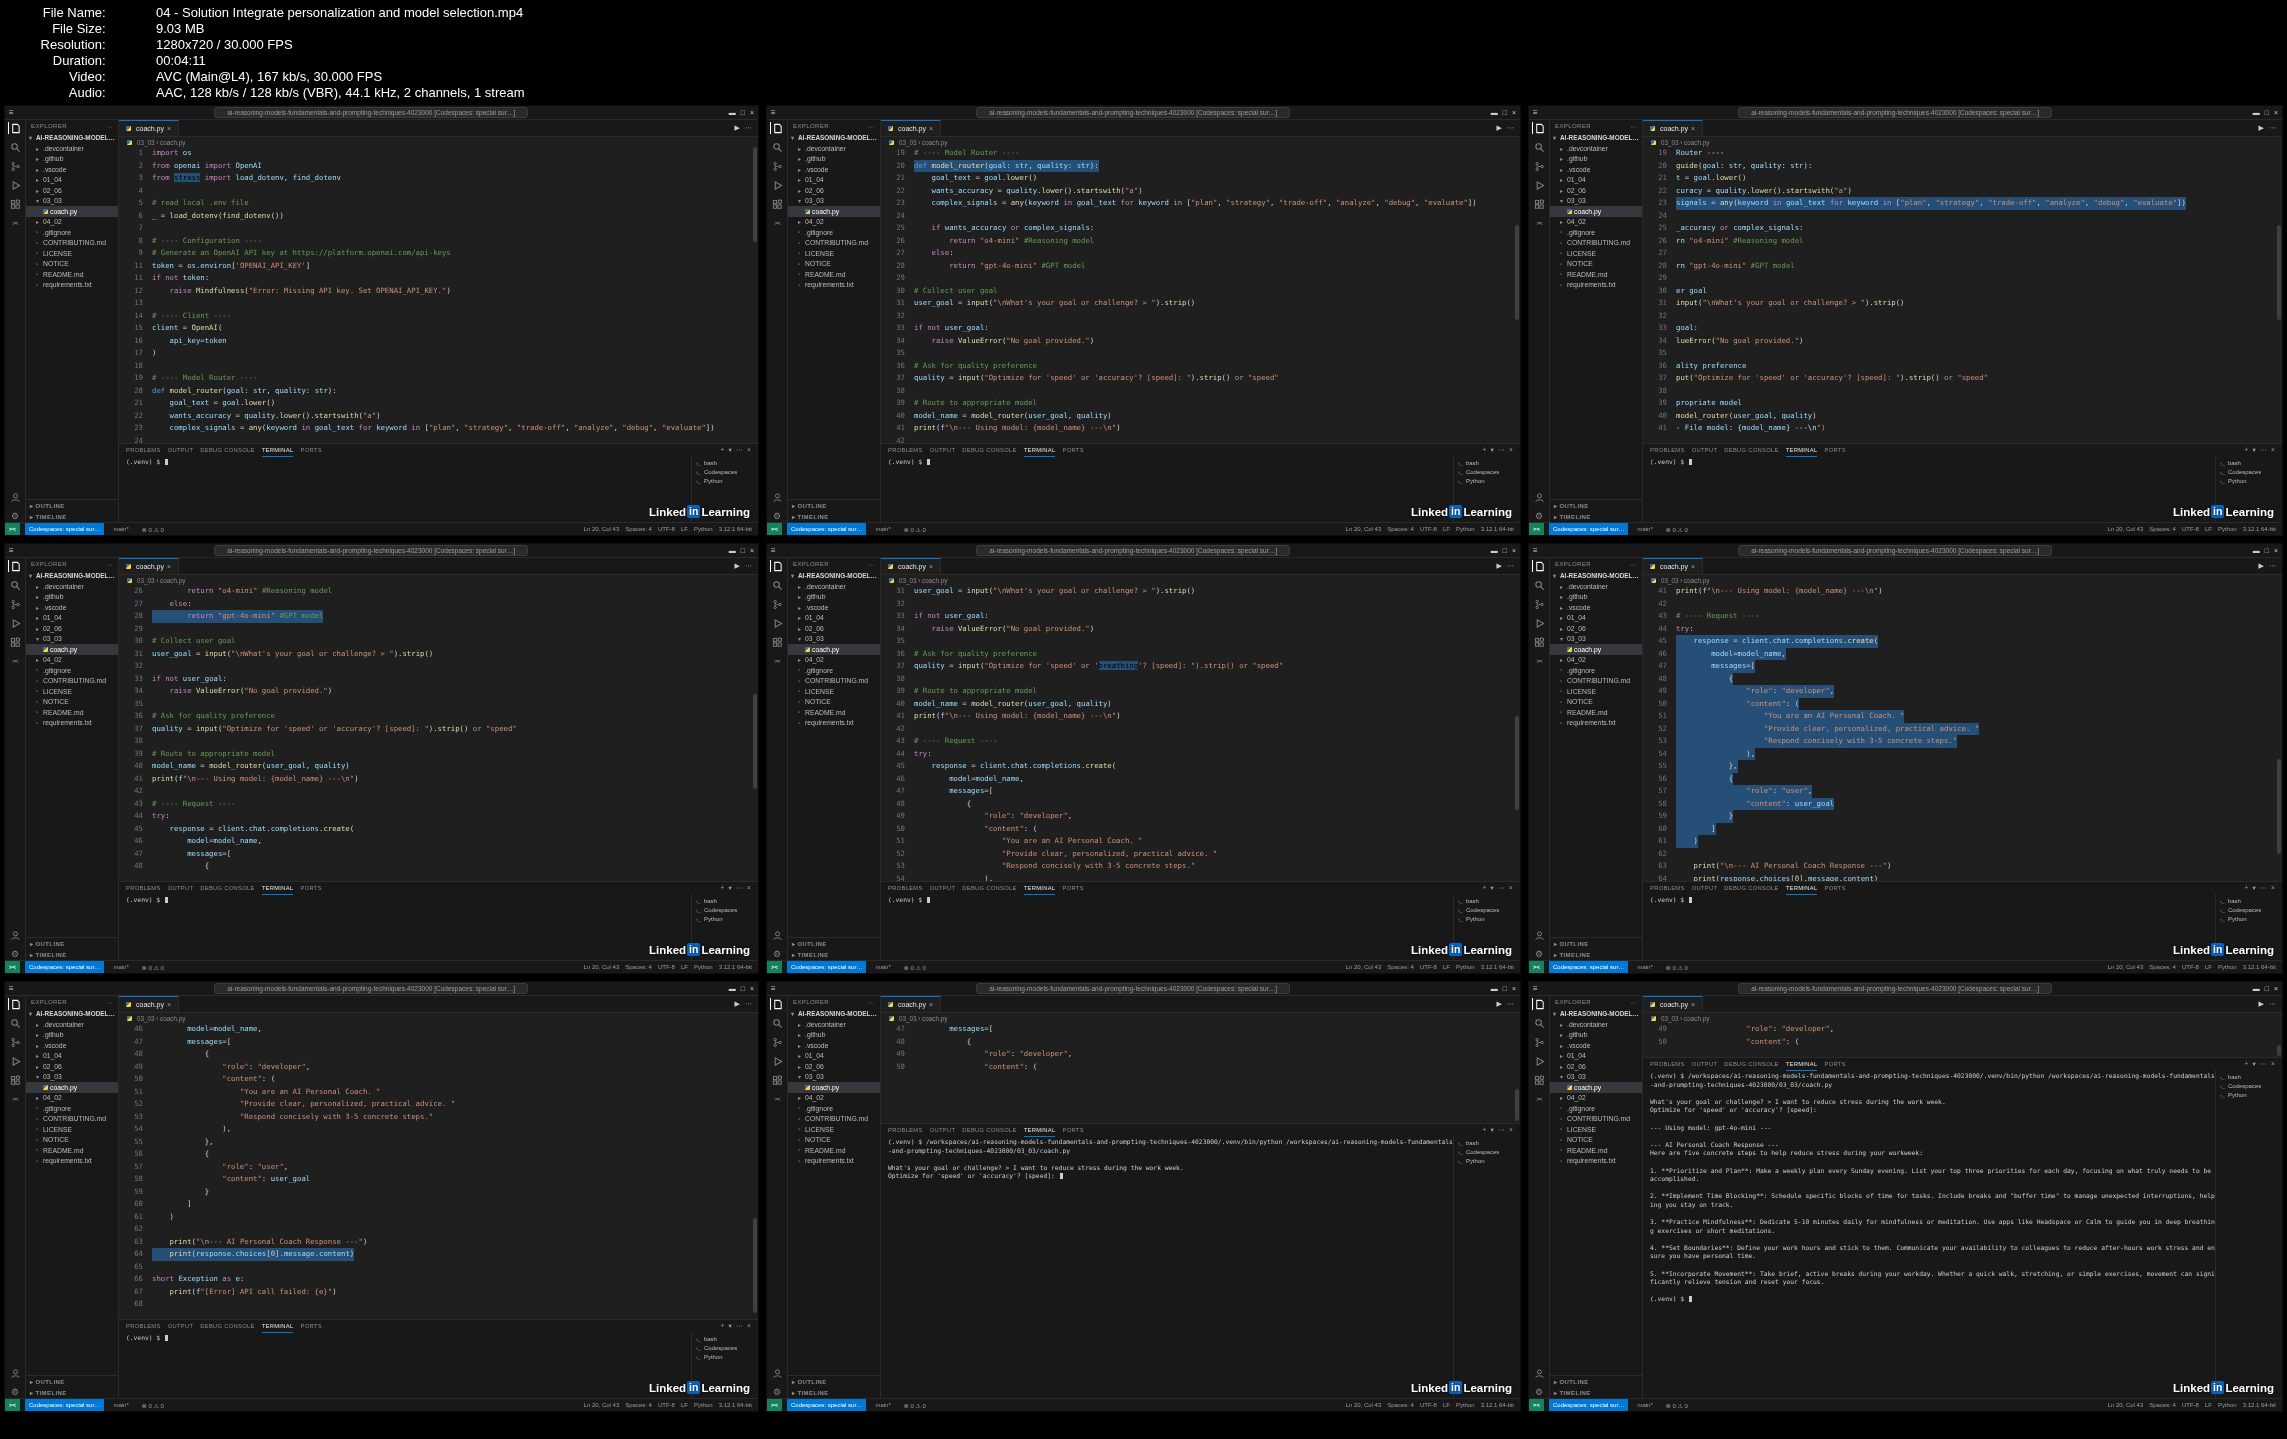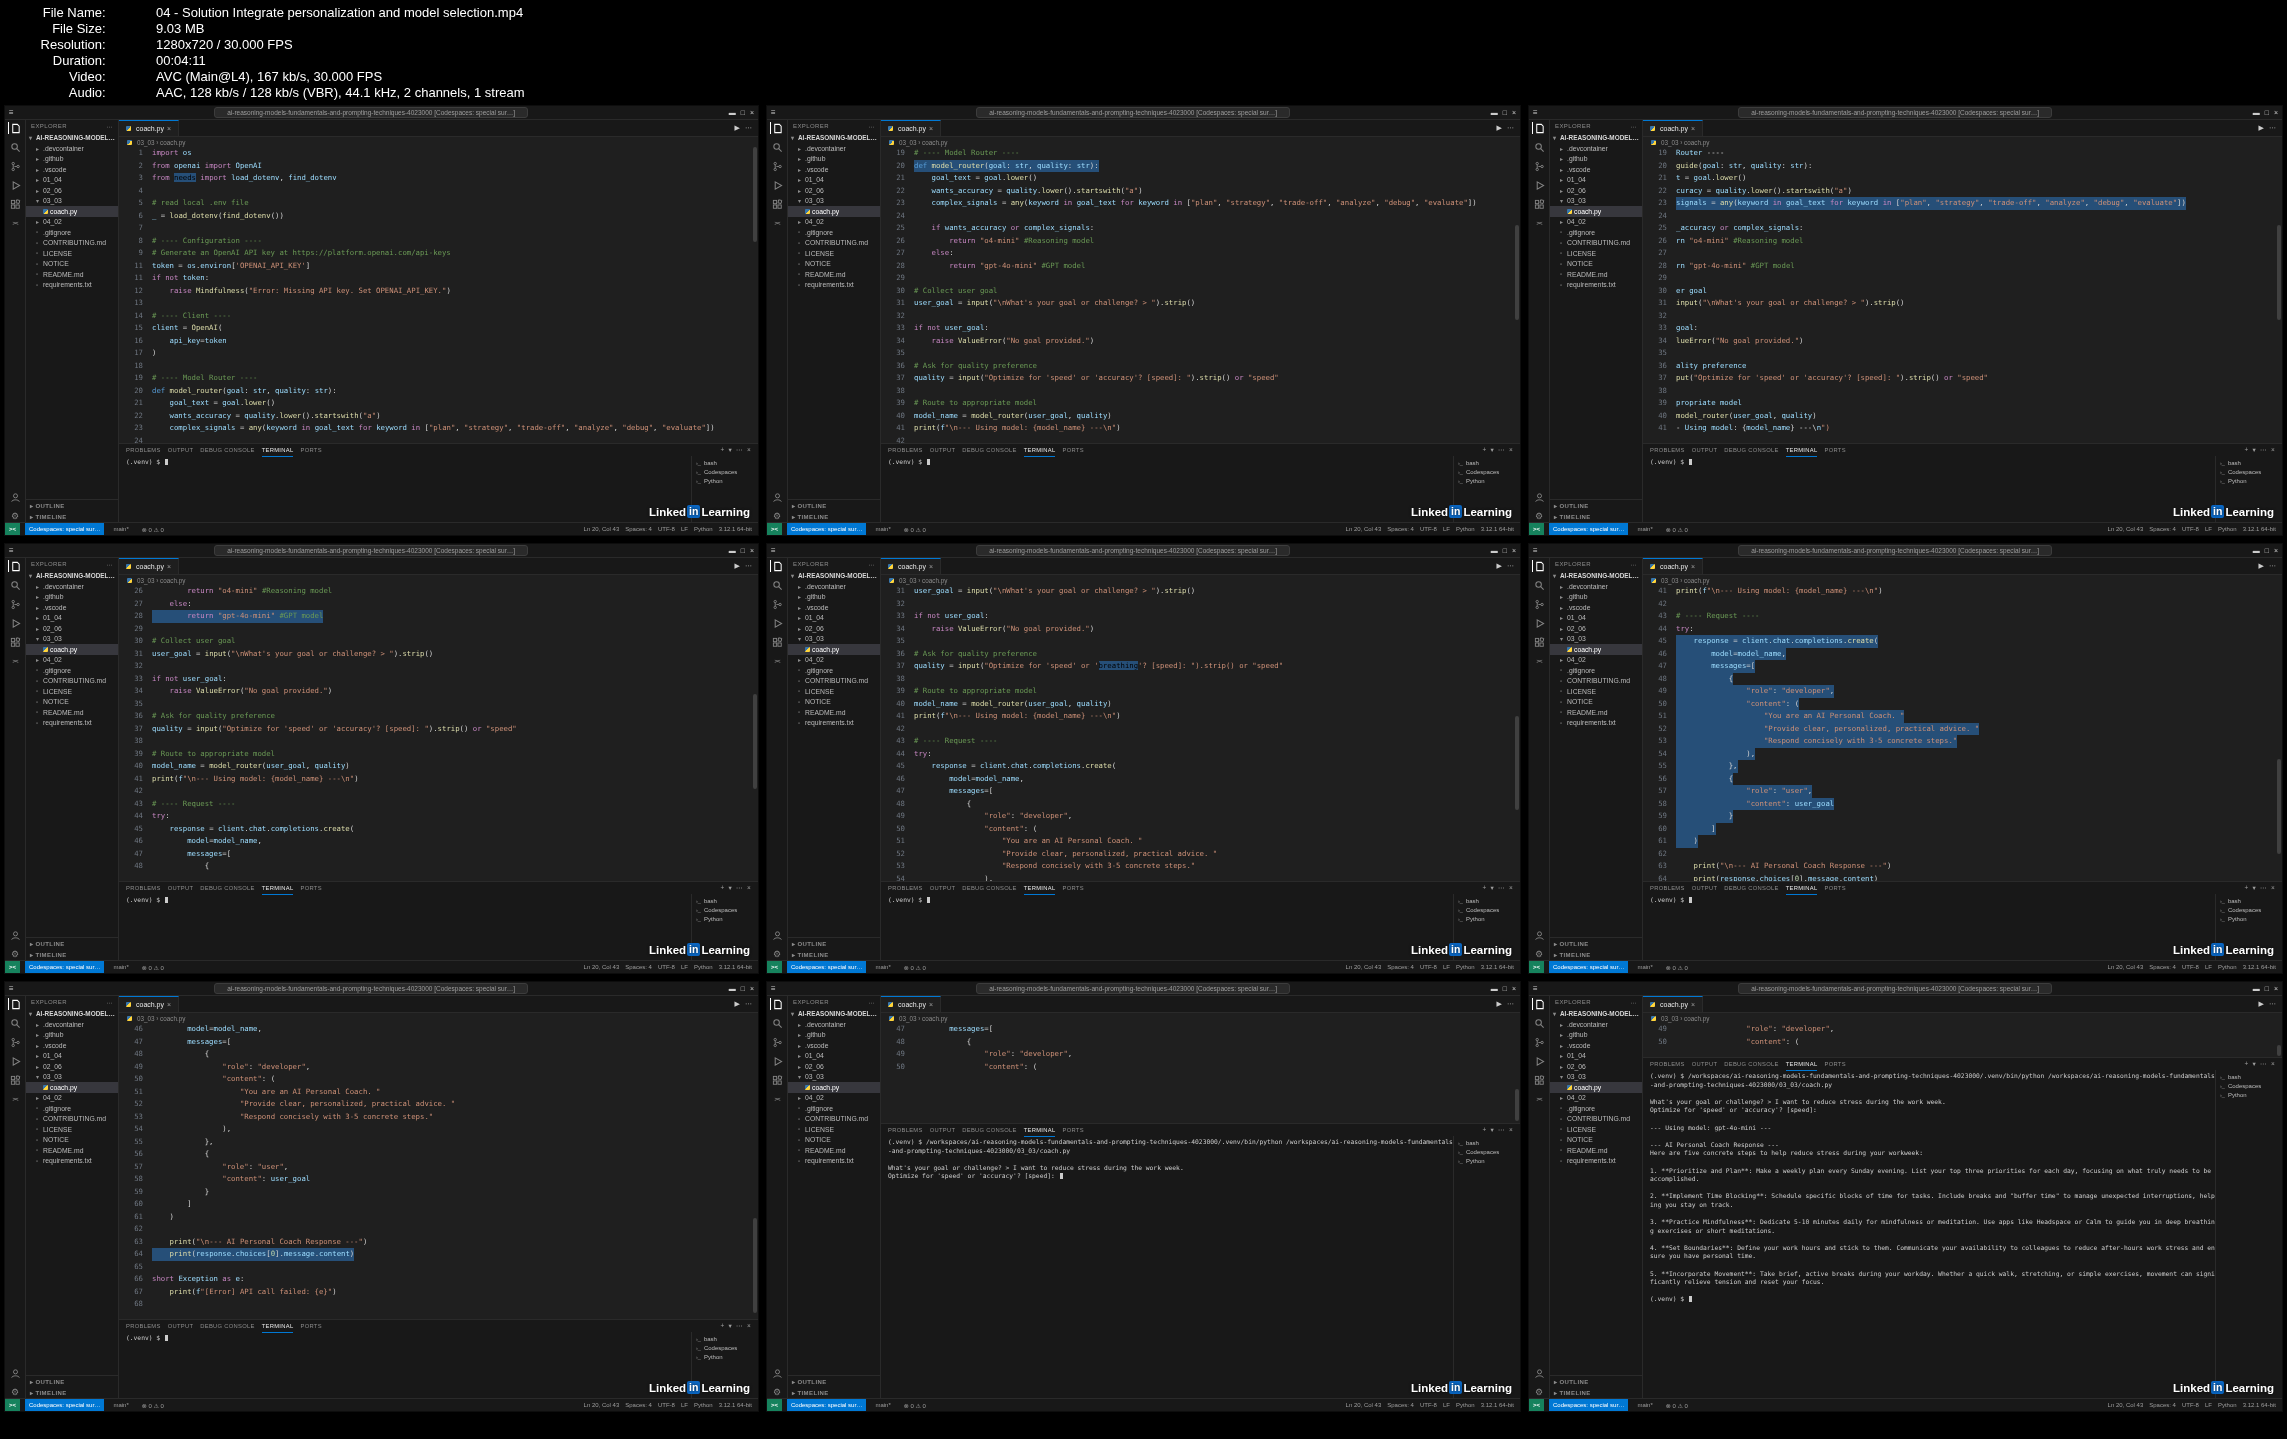--- a/index.html
+++ b/index.html
@@ -278,21 +278,21 @@
           </span>
         </div>
         <div class="breadcrumb">
           <span class="pybadge"></span>
           <span>03_03 › coach.py</span>
         </div>
         <div class="code">
           <div class="codelines">
               <div class="codeline"><span class="ln">1</span><span class="ct"><span class="tk-k">import</span><span class="tk-p"> </span><span class="tk-v">os</span></span></div>
               <div class="codeline"><span class="ln">2</span><span class="ct"><span class="tk-k">from</span><span class="tk-p"> </span><span class="tk-v">openai</span><span class="tk-p"> </span><span class="tk-k">import</span><span class="tk-p"> </span><span class="tk-v">OpenAI</span></span></div>
-              <div class="codeline"><span class="ln">3</span><span class="ct"><span class="tk-k">from</span><span class="tk-p"> </span><span class="wsel">needs</span><span class="tk-p"> </span><span class="tk-k">import</span><span class="tk-p"> </span><span class="tk-v">load_dotenv</span><span class="tk-p">, </span><span class="tk-v">find_dotenv</span></span></div>
+              <div class="codeline"><span class="ln">3</span><span class="ct"><span class="tk-k">from</span><span class="tk-p"> </span><span class="wsel">stress</span><span class="tk-p"> </span><span class="tk-k">import</span><span class="tk-p"> </span><span class="tk-v">load_dotenv</span><span class="tk-p">, </span><span class="tk-v">find_dotenv</span></span></div>
               <div class="codeline"><span class="ln">4</span><span class="ct"></span></div>
               <div class="codeline"><span class="ln">5</span><span class="ct"><span class="tk-c"># read local .env file</span></span></div>
               <div class="codeline"><span class="ln">6</span><span class="ct"><span class="tk-v">_</span><span class="tk-p"> = </span><span class="tk-f">load_dotenv</span><span class="tk-p">(</span><span class="tk-f">find_dotenv</span><span class="tk-p">())</span></span></div>
               <div class="codeline"><span class="ln">7</span><span class="ct"></span></div>
               <div class="codeline"><span class="ln">8</span><span class="ct"><span class="tk-c"># ---- Configuration ----</span></span></div>
               <div class="codeline"><span class="ln">9</span><span class="ct"><span class="tk-c"># Generate an OpenAI API key at https://platform.openai.com/api-keys</span></span></div>
               <div class="codeline"><span class="ln">11</span><span class="ct"><span class="tk-v">token</span><span class="tk-p"> = </span><span class="tk-v">os</span><span class="tk-p">.</span><span class="tk-v">environ</span><span class="tk-p">[</span><span class="tk-s">'OPENAI_API_KEY'</span><span class="tk-p">]</span></span></div>
               <div class="codeline"><span class="ln">11</span><span class="ct"><span class="tk-k">if</span><span class="tk-p"> </span><span class="tk-k">not</span><span class="tk-p"> </span><span class="tk-v">token</span><span class="tk-p">:</span></span></div>
               <div class="codeline"><span class="ln">12</span><span class="ct"><span class="tk-p">    </span><span class="tk-k">raise</span><span class="tk-p"> </span><span class="tk-f">Mindfulness</span><span class="tk-p">(</span><span class="tk-s">"Error: Missing API key. Set OPENAI_API_KEY."</span><span class="tk-p">)</span></span></div>
               <div class="codeline"><span class="ln">13</span><span class="ct"></span></div>
@@ -786,21 +786,21 @@
               <div class="codeline"><span class="ln">31</span><span class="ct"><span class="tk-f">input</span><span class="tk-p">(</span><span class="tk-s">"\nWhat's your goal or challenge? &gt; "</span><span class="tk-p">).</span><span class="tk-f">strip</span><span class="tk-p">()</span></span></div>
               <div class="codeline"><span class="ln">32</span><span class="ct"></span></div>
               <div class="codeline"><span class="ln">33</span><span class="ct"><span class="tk-v">goal</span><span class="tk-p">:</span></span></div>
               <div class="codeline"><span class="ln">34</span><span class="ct"><span class="tk-f">lueError</span><span class="tk-p">(</span><span class="tk-s">"No goal provided."</span><span class="tk-p">)</span></span></div>
               <div class="codeline"><span class="ln">35</span><span class="ct"></span></div>
               <div class="codeline"><span class="ln">36</span><span class="ct"><span class="tk-v">ality</span><span class="tk-p"> </span><span class="tk-v">preference</span></span></div>
               <div class="codeline"><span class="ln">37</span><span class="ct"><span class="tk-f">put</span><span class="tk-p">(</span><span class="tk-s">"Optimize for 'speed' or 'accuracy'? [speed]: "</span><span class="tk-p">).</span><span class="tk-f">strip</span><span class="tk-p">() </span><span class="tk-k">or</span><span class="tk-p"> </span><span class="tk-s">"speed"</span></span></div>
               <div class="codeline"><span class="ln">38</span><span class="ct"></span></div>
               <div class="codeline"><span class="ln">39</span><span class="ct"><span class="tk-v">propriate</span><span class="tk-p"> </span><span class="tk-v">model</span></span></div>
               <div class="codeline"><span class="ln">40</span><span class="ct"><span class="tk-f">model_router</span><span class="tk-p">(</span><span class="tk-v">user_goal</span><span class="tk-p">, </span><span class="tk-v">quality</span><span class="tk-p">)</span></span></div>
-              <div class="codeline"><span class="ln">41</span><span class="ct"><span class="tk-p">- </span><span class="tk-v">Using</span><span class="tk-p"> </span><span class="tk-v">model</span><span class="tk-p">: {</span><span class="tk-v">model_name</span><span class="tk-p">} ---\</span><span class="tk-v">n</span><span class="tk-s">")</span></span></div>
+              <div class="codeline"><span class="ln">41</span><span class="ct"><span class="tk-p">- </span><span class="tk-v">File</span><span class="tk-p"> </span><span class="tk-v">model</span><span class="tk-p">: {</span><span class="tk-v">model_name</span><span class="tk-p">} ---\</span><span class="tk-v">n</span><span class="tk-s">")</span></span></div>
             </div>
           <div class="vscroll" style="top: 26.4706%;"></div>
         </div>
         <div class="panel" style="height: 78px;">
           <div class="panel-tabs">
               <span class="ptab">PROBLEMS</span>
               <span class="ptab">OUTPUT</span>
               <span class="ptab">DEBUG CONSOLE</span>
               <span class="ptab act">TERMINAL</span>
               <span class="ptab">PORTS</span>

